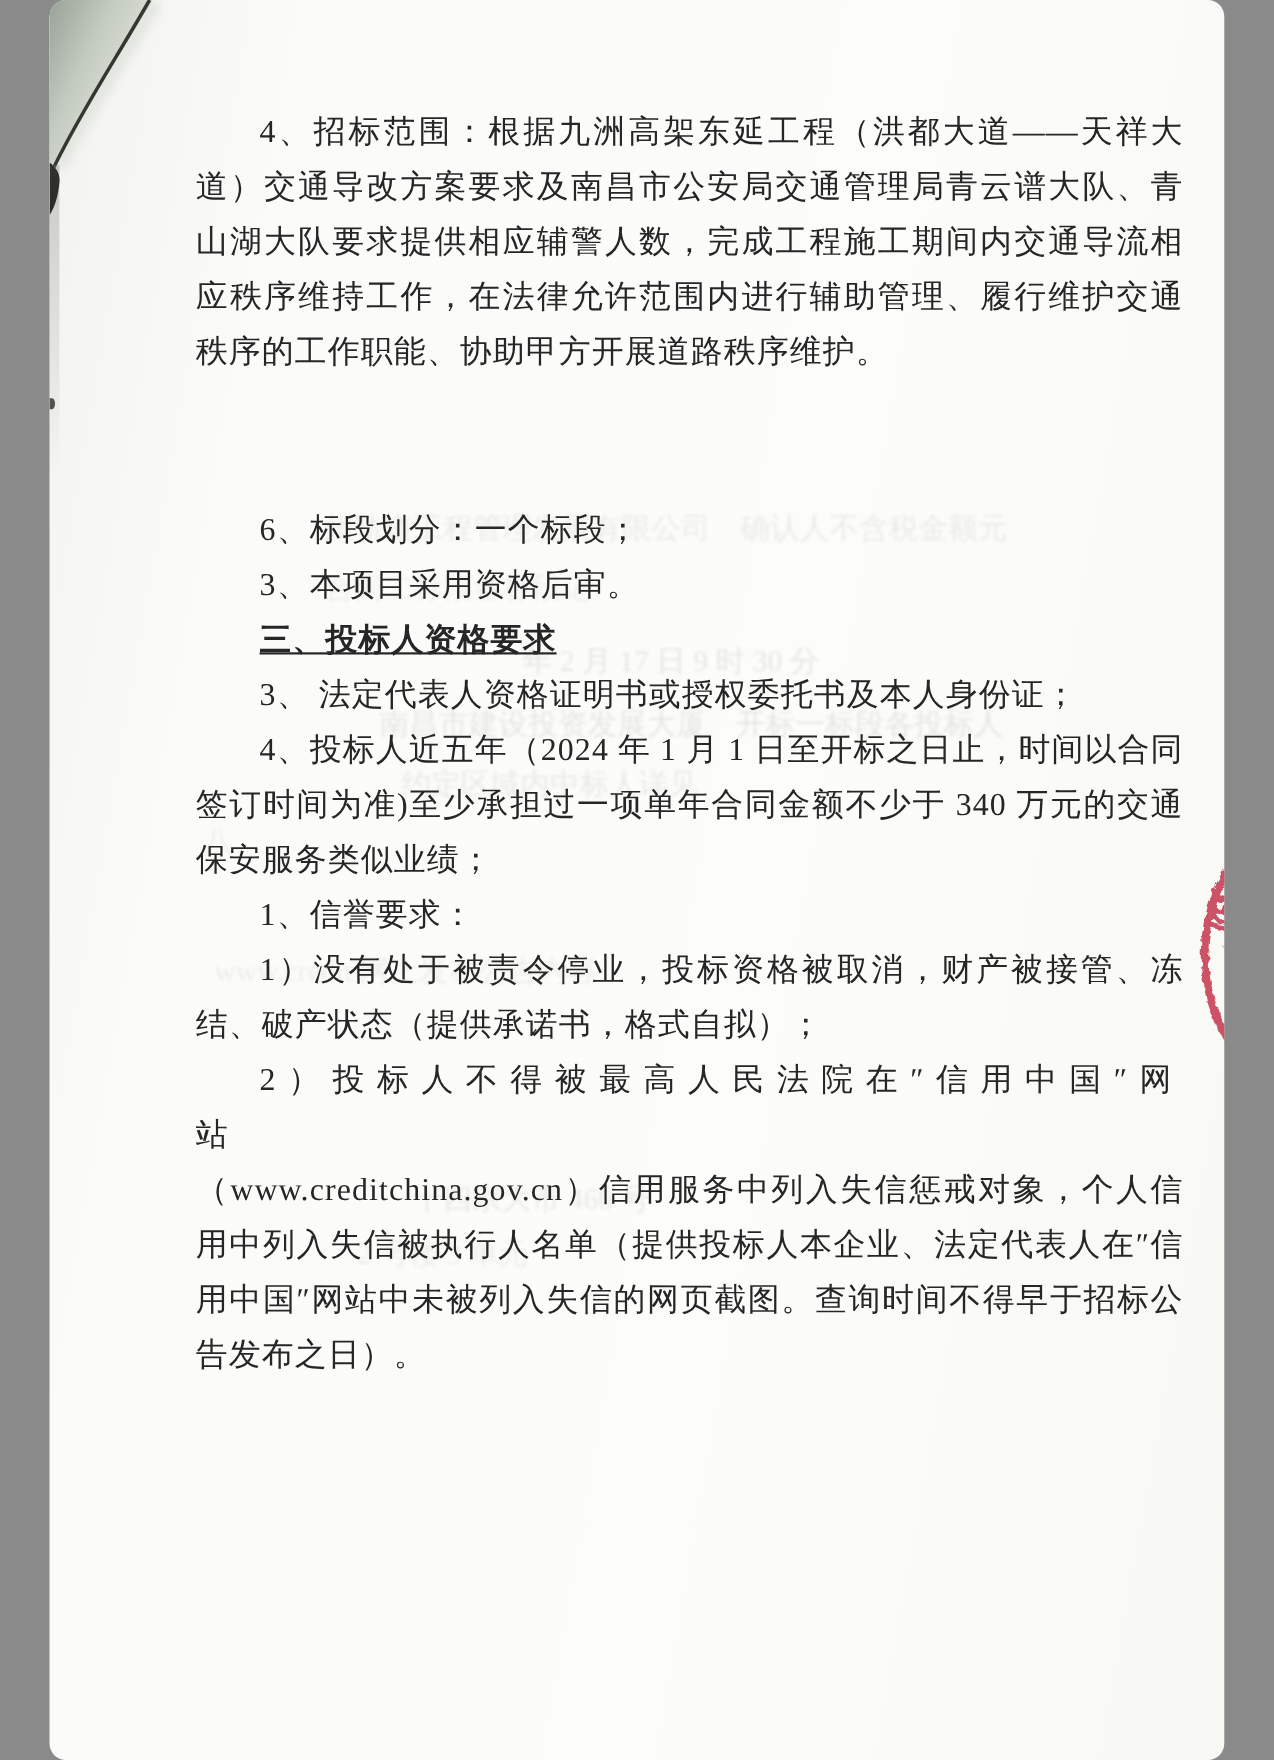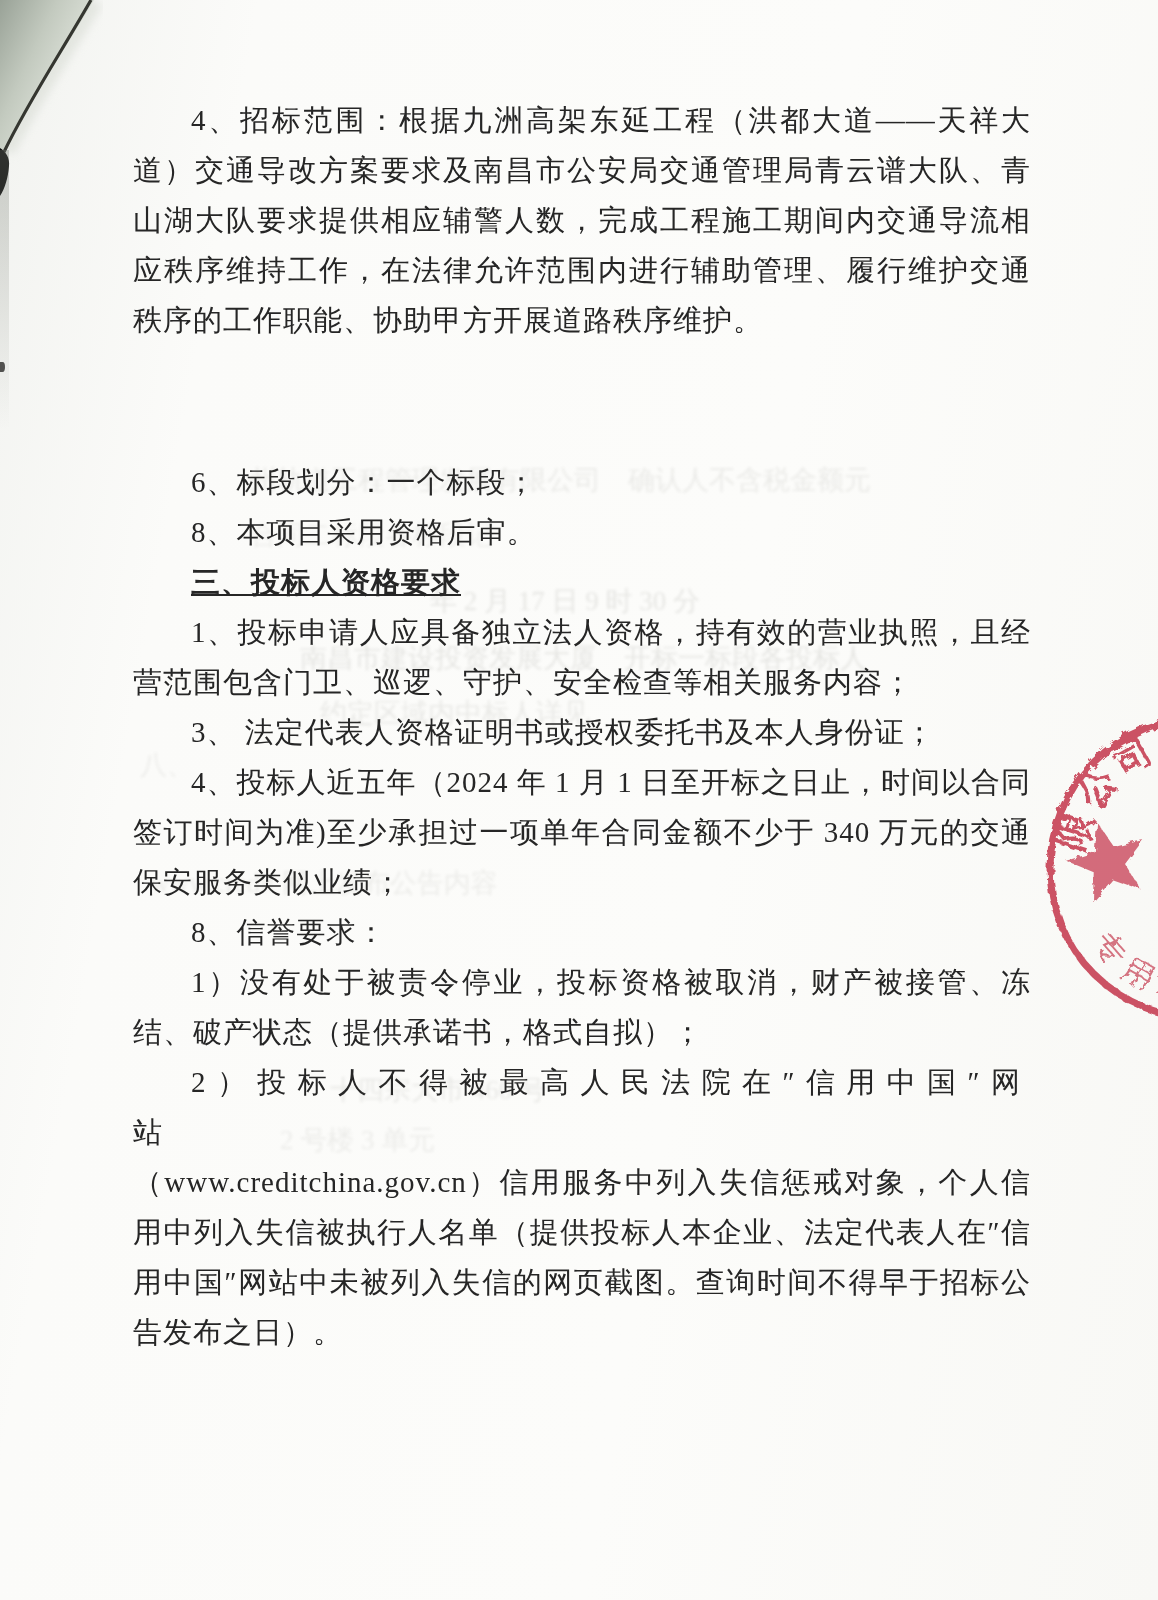--- a/index.html
+++ b/index.html
@@ -1,24 +1,25 @@
 <!DOCTYPE html>
 <html><head>
 <meta charset="utf-8">
 <style>
   html,body{margin:0;padding:0;background:#8a8a8a;}
   .page{
     position:relative;
-    width:1158px;height:1600px;
+    width:1068px;height:1600px;
     margin:0 auto;
     overflow:hidden;
     background:
       linear-gradient(100deg, #f2f3f0 0%, #fbfbf9 18%, #fcfcfa 60%, #f8f8f5 100%);
     font-family:"Liberation Serif","DejaVu Serif",serif;
     color:#262626;
+    border-radius:15px;
   }
   .content{
     position:absolute;
     left:133px;top:95px;width:898px;
     font-size:29px;
     line-height:50px;
     text-align:justify;
     text-justify:inter-ideograph;
     letter-spacing:1px;
   }
@@ -46,26 +47,25 @@
   .seal{position:absolute;left:1036px;top:702px;}
 </style>
 </head>
 <body>
 
 <div class="page">
 
   <div class="content">
     <p>4、招标范围：根据九洲高架东延工程（洪都大道——天祥大道）交通导改方案要求及南昌市公安局交通管理局青云谱大队、青山湖大队要求提供相应辅警人数，完成工程施工期间内交通导流相应秩序维持工作，在法律允许范围内进行辅助管理、履行维护交通秩序的工作职能、协助甲方开展道路秩序维护。</p>
     <p class="gap-before">6、标段划分：一个标段；</p>
-    <p>8、本项目采用资格后审。</p>
+    <p>3、本项目采用资格后审。</p>
     <p class="bold">三、投标人资格要求</p>
-    <p>1、投标申请人应具备独立法人资格，持有效的营业执照，且经营范围包含门卫、巡逻、守护、安全检查等相关服务内容；</p>
     <p>3、 法定代表人资格证明书或授权委托书及本人身份证；</p>
     <p>4、投标人近五年（2024 年 1 月 1 日至开标之日止，时间以合同签订时间为准)至少承担过一项单年合同金额不少于 340 万元的交通保安服务类似业绩；</p>
-    <p>8、信誉要求：</p>
+    <p>1、信誉要求：</p>
     <p>1）没有处于被责令停业，投标资格被取消，财产被接管、冻结、破产状态（提供承诺书，格式自拟）；</p>
     <p class="spaced">2）投标人不得被最高人民法院在″信用中国″网站</p>
     <p class="noindent">（www.creditchina.gov.cn）信用服务中列入失信惩戒对象，个人信用中列入失信被执行人名单（提供投标人本企业、法定代表人在″信用中国″网站中未被列入失信的网页截图。查询时间不得早于招标公告发布之日）。</p>
   </div>
 
   <div class="ghost" style="top:462px;left:250px;width:780px;opacity:.10;">州轨道工程管理发展有限公司　确认人不含税金额元</div>
   <div class="ghost" style="top:517px;left:250px;width:430px;opacity:.08;">合同二标段各标段记</div>
   <div class="ghost" style="top:583px;left:430px;width:520px;opacity:.13;">年 2 月 17 日 9 时 30 分</div>
   <div class="ghost" style="top:640px;left:300px;width:730px;opacity:.13;">南昌市建设投资发展大厦　开标一标段各投标人</div>
   <div class="ghost" style="top:695px;left:320px;width:560px;opacity:.11;">约定区域内中标人详见</div>

